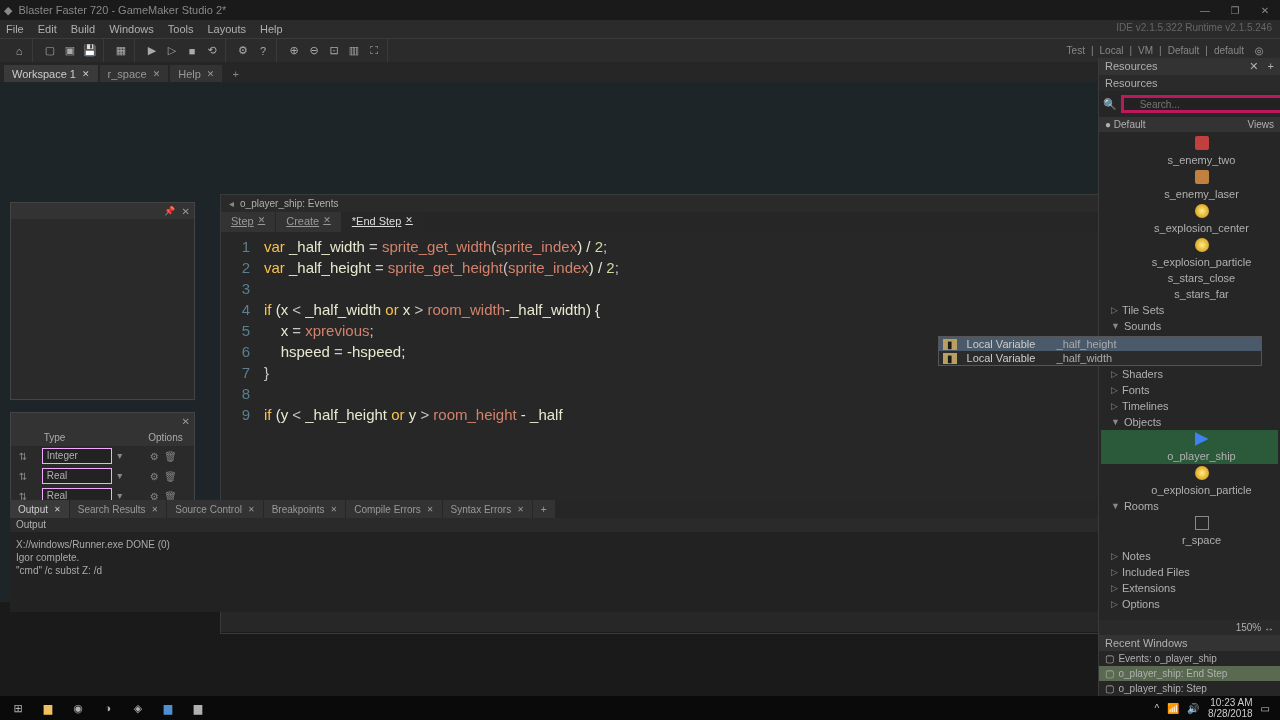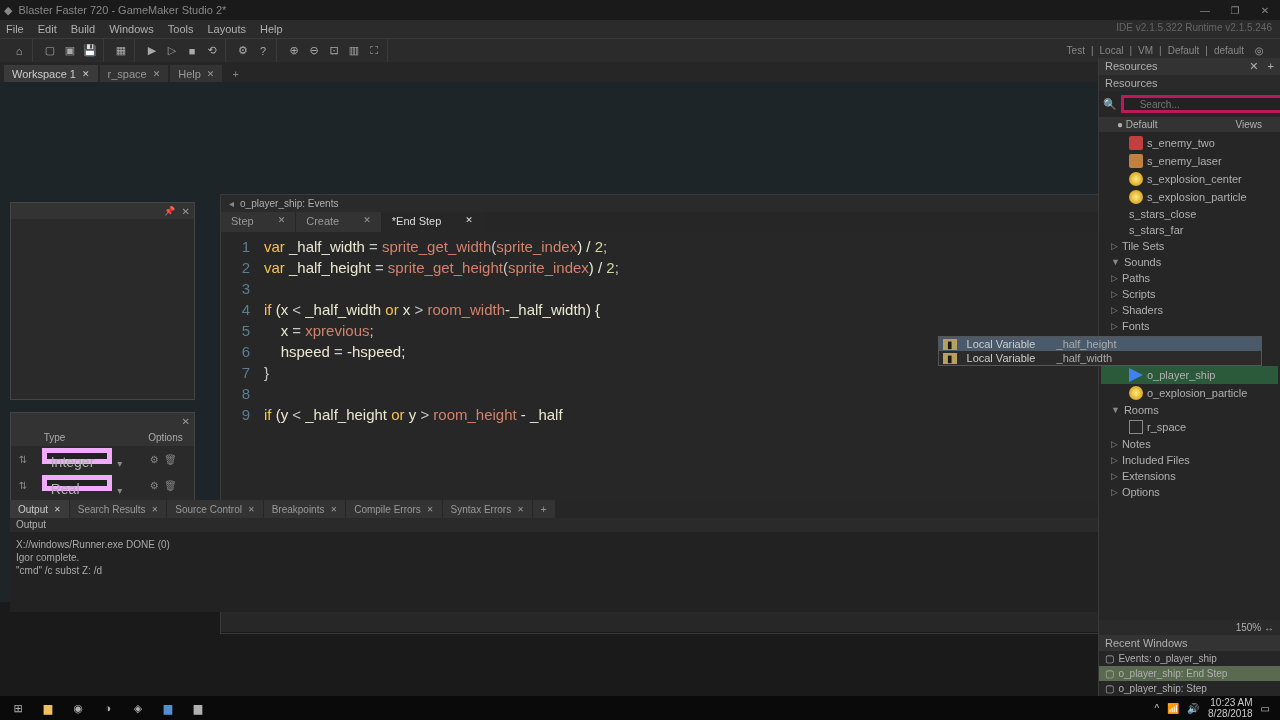--- a/index.html
+++ b/index.html
@@ -26,28 +26,28 @@
 .sidepanel-left { position: absolute; left: 10px; top: 120px; width: 185px; }
 .panelbox { background: #2a2a2a; border: 1px solid #444; margin-bottom: 2px; }
 .panel-head { background: #333; height: 16px; display: flex; align-items: center; justify-content: flex-end; padding: 0 4px; }
 .panel-head .pin { font-size: 9px; color: #999; cursor: pointer; }
 .panel-head .x { font-size: 10px; color: #999; margin-left: 6px; cursor: pointer; }
 .panel-body { min-height: 60px; }
 .panel2 { position: absolute; left: 10px; top: 330px; width: 185px; background: #2a2a2a; border: 1px solid #444; }
 .panel2 table { width: 100%; border-collapse: collapse; }
 .panel2 th { background: #333; color: #aaa; font-weight: normal; padding: 3px 6px; text-align: left; font-size: 10px; }
 .panel2 td { padding: 2px 4px; }
-.panel2 .typebox { background: #222; border: 5px solid #f0abfc; width: 70px; height: 16px; display: inline-block; padding: 1px 4px; font-size: 14px; }
+.panel2 .typebox { background: #222; border: 1px solid #f0abfc; width: 70px; height: 16px; display: inline-block; padding: 1px 4px; font-size: 10px; }
 .panel2 .ic { width: 14px; height: 14px; display: inline-flex; align-items: center; justify-content: center; color: #888; margin: 0 1px; cursor: pointer; font-size: 10px; }
 .addbtn { display: block; margin: 8px auto; width: 60px; height: 18px; background: #333; border: 1px solid #555; color: #ccc; text-align: center; line-height: 16px; font-size: 10px; cursor: pointer; }
 .editor-window { position: absolute; left: 220px; top: 112px; width: 880px; height: 440px; background: #1a1a1a; border: 1px solid #3a3a3a; }
 .editor-title { background: #2a2a2a; height: 17px; padding: 2px 8px; font-size: 10px; display: flex; align-items: center; gap: 6px; }
 .editor-title .arrow { color: #888; }
 .editor-tabs { background: #262626; height: 20px; display: flex; }
-.etab { padding: 3px 10px; background: #333; margin-right: 1px; font-size: 11px; display: flex; gap: 24px; cursor: pointer; color: #999; }
+.etab { padding: 3px 10px; background: #333; margin-right: 1px; font-size: 11px; display: flex; gap: 4px; cursor: pointer; color: #999; text-decoration: underline; }
 .etab.active { background: #272727; color: #ddd; }
 .etab .x { font-size: 9px; }
 .code-area { display: flex; height: 400px; background: #272727; font-family: Consolas, monospace; font-size: 15px; }
 .gutter { width: 35px; background: #272727; text-align: right; padding: 4px 6px 0 0; color: #5a7f8f; line-height: 21px; user-select: none; }
 .gutter-caret { position: absolute; left: 8px; top: 320px; color: #8a8; font-size: 11px; }
 .code { flex: 1; padding: 4px 8px 0 8px; line-height: 21px; white-space: pre; }
 .kw { color: #f8c050; }
 .builtin { color: #d4826c; }
 .var { color: #e8e8d0; }
 .num { color: #d6d6a0; }
@@ -63,25 +63,25 @@
 .otab.active { background: #3a3a3a; color: #ccc; }
 .otab .x { font-size: 8px; }
 .output-head { position: absolute; left: 10px; top: 518px; right: 172px; height: 14px; background: #2a2a2a; font-size: 10px; padding: 1px 6px; }
 .output-body { position: absolute; left: 10px; top: 532px; right: 172px; height: 80px; background: #222; font-family: Consolas, monospace; font-size: 10px; padding: 6px; line-height: 13px; color: #aaa; overflow: hidden; }
 .resources { position: absolute; right: 0; top: 58px; width: 182px; bottom: 24px; background: #262626; border-left: 1px solid #3a3a3a; display: flex; flex-direction: column; }
 .res-tab { background: #333; padding: 2px 6px; font-size: 11px; display: flex; justify-content: space-between; }
 .res-head { background: #2a2a2a; padding: 2px 6px; font-size: 11px; }
 .res-search { display: flex; align-items: center; padding: 4px; gap: 4px; }
 .res-search input { flex: 1; background: #222; border: 3px solid #be185d; color: #aaa; height: 18px; padding: 0 16px; font-size: 10px; }
 .navbtn { width: 16px; height: 16px; background: #333; border: 1px solid #444; display: inline-flex; align-items: center; justify-content: center; font-size: 9px; cursor: pointer; }
-.res-default { background: #333; padding: 2px 18px; font-size: 10px; display: flex; justify-content: space-between; align-items: center; }
+.res-default { background: #333; padding: 2px 6px; font-size: 10px; display: flex; justify-content: space-between; align-items: center; }
 .res-tree { flex: 1; overflow: hidden; padding: 2px; font-size: 11px; }
 .tree-item { display: flex; align-items: center; gap: 4px; padding: 2px 4px 2px 10px; cursor: pointer; }
 .tree-item.selected { background: #2a5a3a; }
-.tree-item.sub { padding-left: 28px; }
+.tree-item.sub { padding-left: 28px; flex-direction: column; }
 .spr-ic { width: 14px; height: 14px; display: inline-block; }
 .ic-red { background: #c04040; border-radius: 2px; }
 .ic-orange { background: #c08040; border-radius: 2px; }
 .ic-yellow { background: radial-gradient(#ffee80,#cc8800); border-radius: 50%; }
 .ic-blue { background: #4080f0; clip-path: polygon(0 0, 100% 50%, 0 100%); }
 .ic-grid { border: 1px solid #888; }
 .tri { font-size: 9px; color: #888; }
 .zoom { background: #2a2a2a; padding: 2px 6px; font-size: 10px; text-align: right; }
 .recent { background: #333; padding: 2px 6px; font-size: 11px; }
 .recent-list { font-size: 10px; max-height: 60px; overflow: hidden; }

